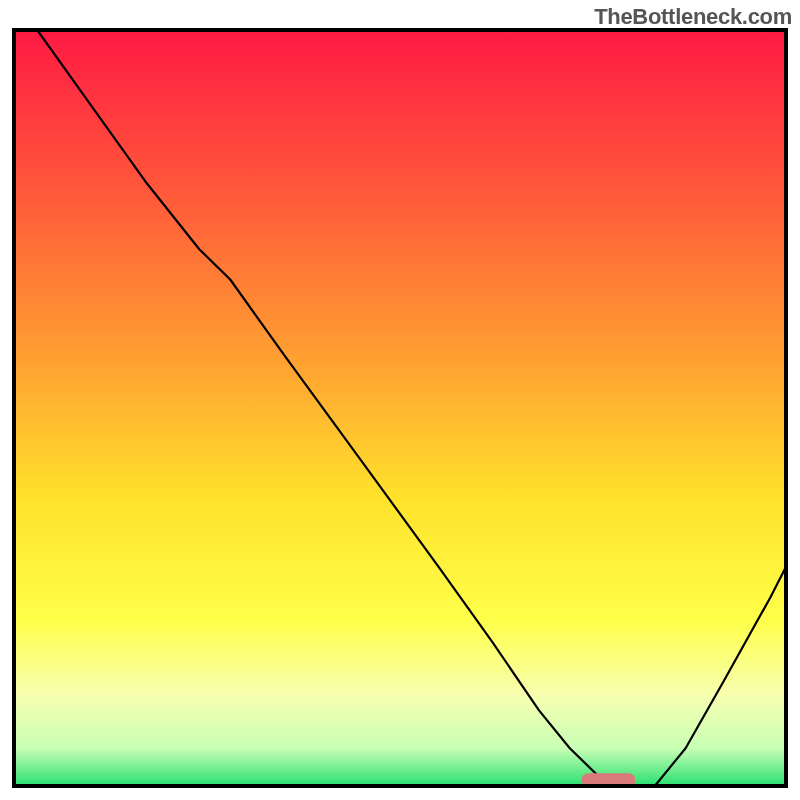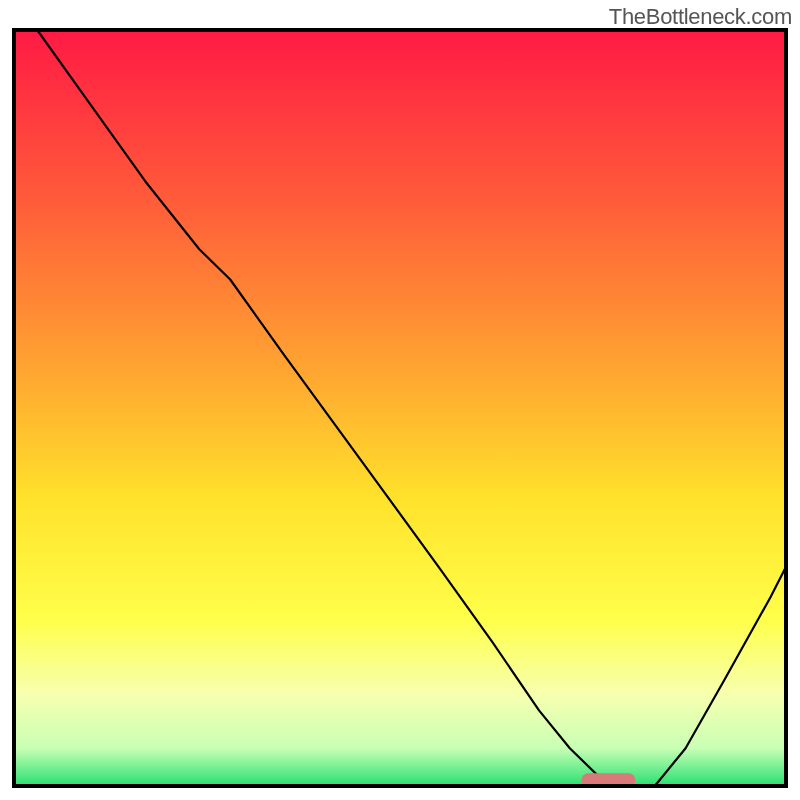--- a/index.html
+++ b/index.html
@@ -14,21 +14,21 @@
   .chart-container {
     position: relative;
     width: 800px;
     height: 800px;
   }
   .watermark {
     position: absolute;
     top: 4px;
     right: 8px;
     font-size: 22px;
-    font-weight: normal;
+    font-weight: bold;
     color: #555;
     z-index: 10;
     letter-spacing: -0.3px;
   }
   svg {
     display: block;
   }
 </style>
 </head>
 <body>

